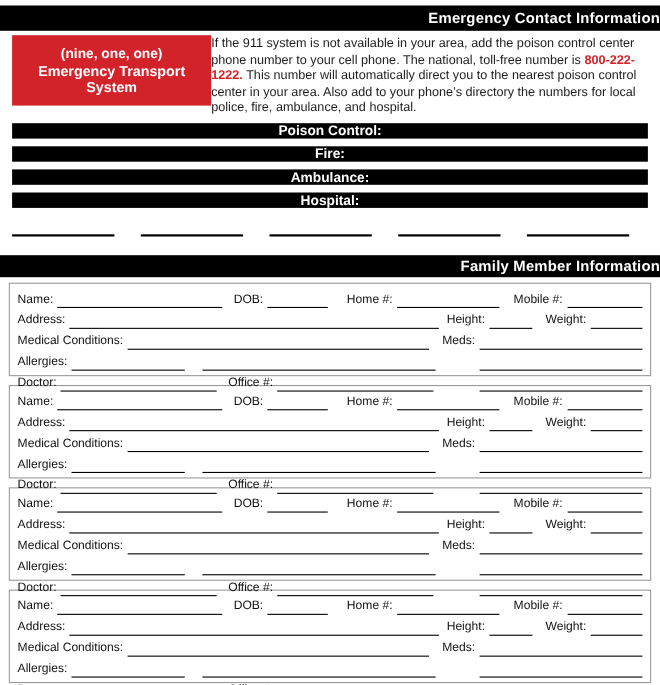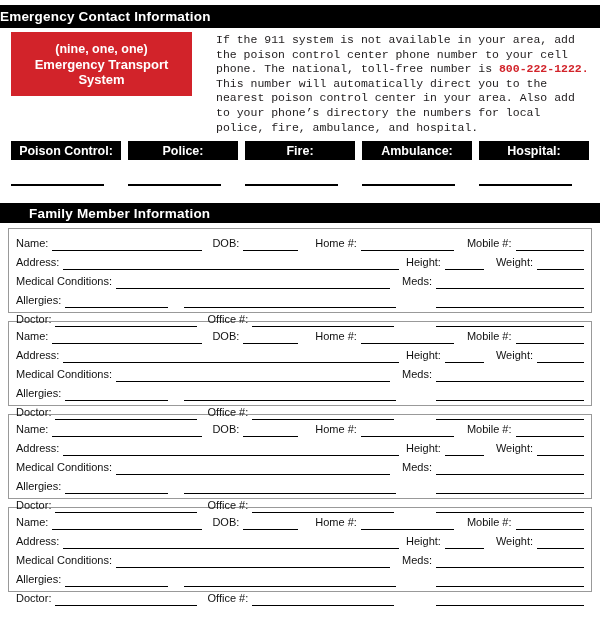--- a/index.html
+++ b/index.html
@@ -4,42 +4,42 @@
 <style>
   * { margin:0; padding:0; box-sizing:border-box; }
   html,body { background:#ffffff; }
   body {
     width:600px; height:623px; overflow:hidden;
     font-family:"Liberation Sans", sans-serif;
     color:#1d1a1b;
   }
   .bar {
     background:#000; color:#fff; font-weight:bold;
-    height:23px; display:flex; align-items:center; justify-content:flex-start;
+    height:23px; display:flex; align-items:center; justify-content:flex-end;
     font-size:13.5px; letter-spacing:.2px;
   }
   .top-bar { margin-top:5px; }
   .family-bar { margin-top:17px; height:20px;padding-left:29px; }
 
   .intro-row { display:flex; margin:4px 10px 0 11px; }
   .red-box {
     width:181px; min-width:181px; height:64px;
     background:#d2232a; color:#fff; font-weight:bold; text-align:center;
     display:flex; flex-direction:column; justify-content:center; gap:1px;
   }
   .red-big { font-size:24px; line-height:25px; letter-spacing:1px; }
   .red-sub1 { font-size:12.5px; line-height:14px; }
   .red-sub2 { font-size:13px; line-height:15px; }
   .intro-text {
-    margin-left:24px; padding-top:1px; width:396px;
-    font-size:11.5px; line-height:14.6px; color:#1f1c1d;font-family:Liberation Mono, monospace;
+    margin-left:0; padding-top:1px; width:396px;
+    font-size:11.5px; line-height:14.6px; color:#1f1c1d;
   }
   .phone { color:#d2232a; font-weight:bold; }
 
-  .contact-row { display:flex; gap:7px; margin:6px 11px 0 11px; }
+  .contact-row { display:flex; gap:7px; margin:6px 11px 0 11px;flex-direction:column; }
   .contact-box {
     flex:1; height:19px; background:#000; color:#fff;
     font-weight:bold; font-size:12.5px;
     display:flex; align-items:center; justify-content:center;
   }
   .blank-row {
     display:flex; justify-content:space-between;
     margin:24px 0 0 11px; width:561px;
   }
   .blank { width:93px; height:2px; background:#000; }
@@ -70,21 +70,20 @@
 <div class="intro-row">
   <div class="red-box">
     <div class="red-sub1">(nine, one, one)</div>
     <div class="red-sub2">Emergency Transport System</div>
   </div>
   <div class="intro-text"><span>If the 911 system is not available in your area, add the poison control center phone number to your cell phone. The national, toll-free number is </span><span class="phone">800-222-1222.</span><span> This number will automatically direct you to the nearest poison control center in your area. Also add to your phone’s directory the numbers for local police, fire, ambulance, and hospital.</span></div>
 </div>
 
 <div class="contact-row">
     <div class="contact-box">Poison Control:</div>
-    <div class="contact-box">Police:</div>
     <div class="contact-box">Fire:</div>
     <div class="contact-box">Ambulance:</div>
     <div class="contact-box">Hospital:</div>
   </div>
 
 <div class="blank-row">
     <span class="blank"></span>
     <span class="blank"></span>
     <span class="blank"></span>
     <span class="blank"></span>

